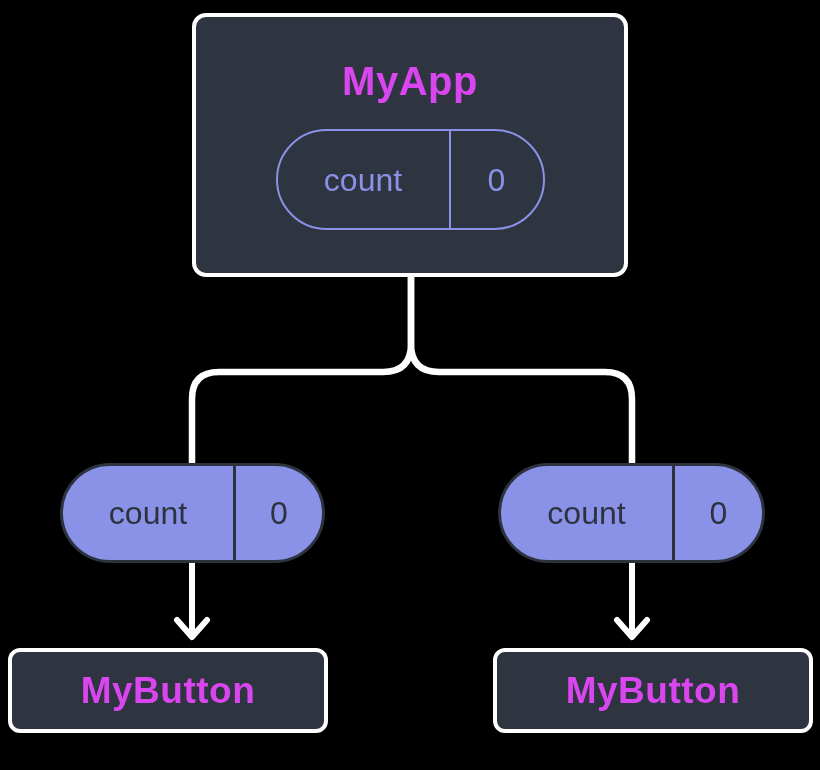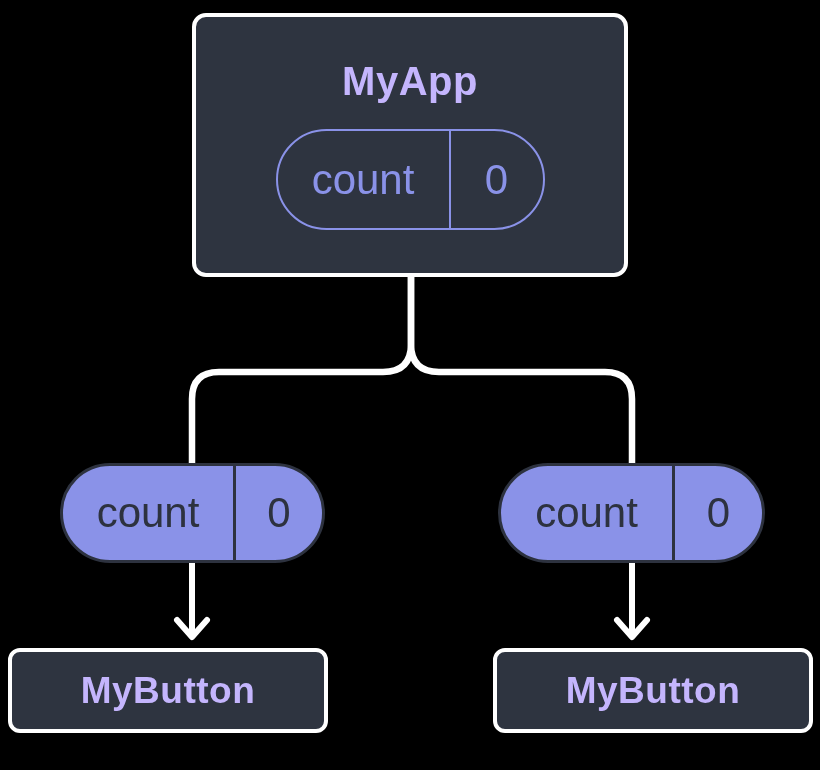--- a/index.html
+++ b/index.html
@@ -56,41 +56,41 @@
     justify-content: flex-start;
     padding-top: 44px;
   }
   .node-leaf {
     width: 320px; height: 85px;
     border-radius: 12px;
   }
   .node-leaf-left  { left: 8px;   top: 648px; }
   .node-leaf-right { left: 493px; top: 648px; }
   .node-title {
-    color: #c4b5fd;
+    color: #d946ef;
     font-size: 40px;
     font-weight: 700;
     letter-spacing: 0.5px;
     line-height: 1;
   }
   .leaf-title {
     font-size: 37px;
   }
   .pill {
     box-sizing: border-box;
     display: flex;
     align-items: stretch;
     border-radius: 52px;
     overflow: hidden;
   }
   .pill-cell {
     display: flex;
     align-items: center;
     justify-content: center;
-    font-size: 42px;
+    font-size: 32px;
     line-height: 1;
   }
   
   .pill-state {
     margin-top: 28px;
     width: 269px; height: 101px;
     border: 2.5px solid #8a92e8;
     background: transparent;
   }
   .pill-state .pill-cell { color: #8a92e8; }

